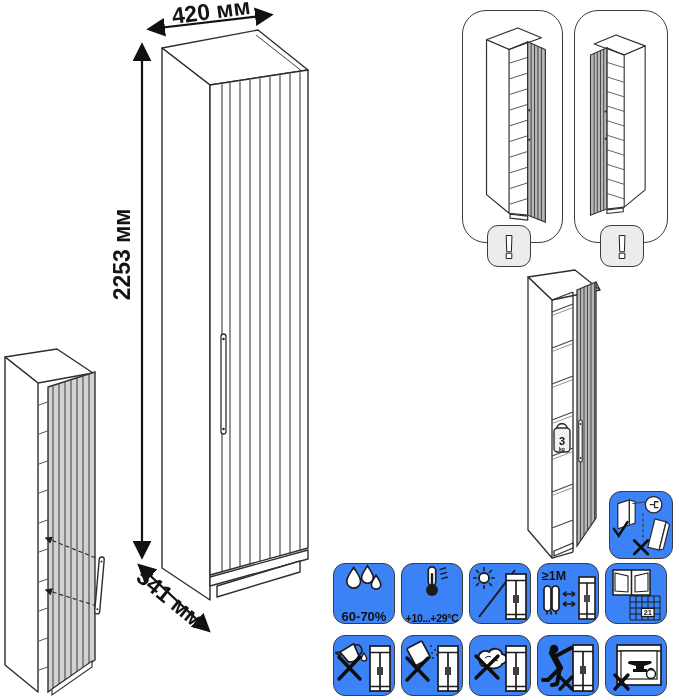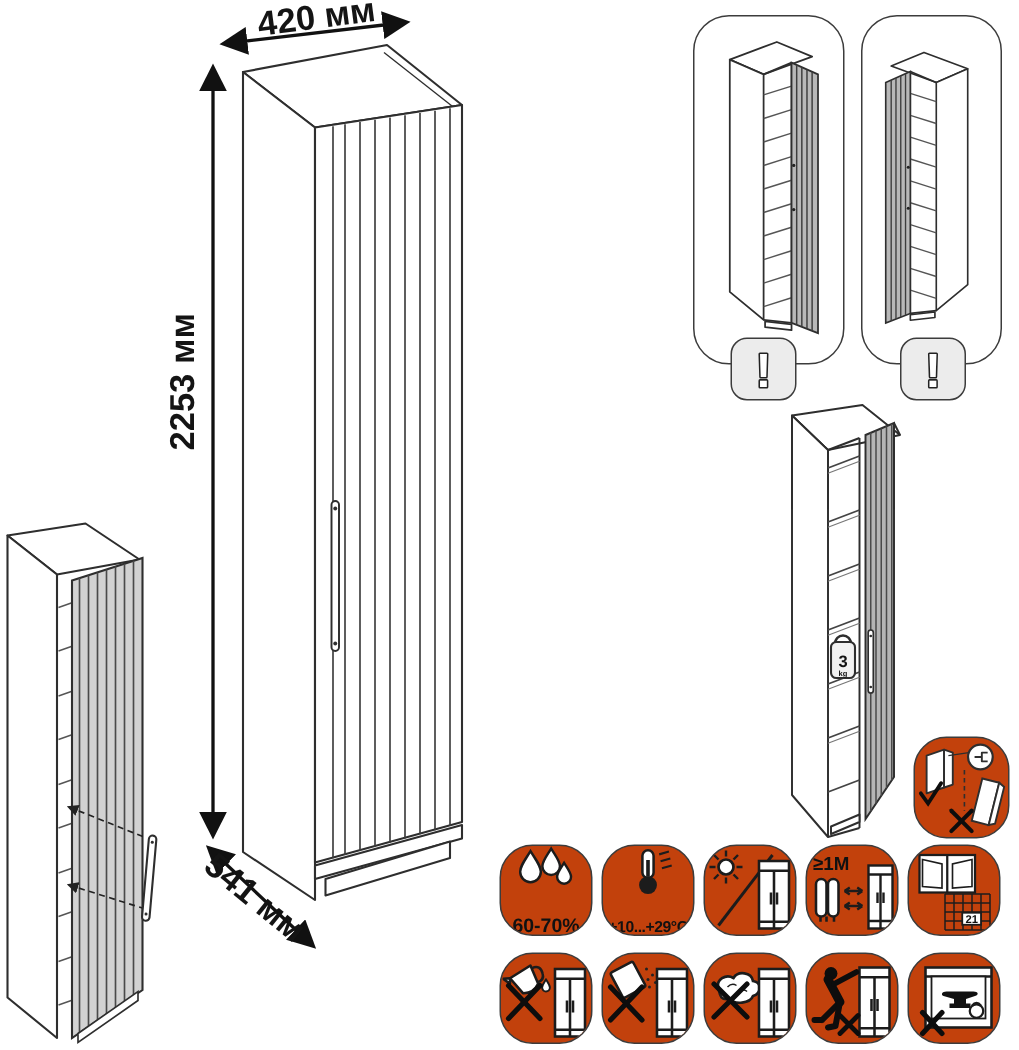--- a/index.html
+++ b/index.html
@@ -6,21 +6,21 @@
   .canvas{position:relative;width:679px;height:700px;background:#ffffff;
           font-family:"Liberation Sans",sans-serif;overflow:hidden;}
   .abs{position:absolute;}
   svg{display:block;}
   svg text{font-family:"Liberation Sans",sans-serif;}
   .dim-label{font-weight:bold;color:#141414;text-align:center;font-size:23px;
              white-space:nowrap;line-height:1;}
   .variant-card{border:1.8px solid #3c3c3c;border-radius:24px;background:#fff;box-sizing:border-box;}
   .warn-badge{border:1.8px solid #3c3c3c;border-radius:11px;background:#ececec;
               z-index:3;box-sizing:border-box;}
-  .icon-card{border:1.8px solid #3c3c3c;border-radius:22px;background:#c2410c;box-sizing:border-box;}
+  .icon-card{border:1.8px solid #3c3c3c;border-radius:12px;background:#3b82f6;box-sizing:border-box;}
   .care-grid{display:grid;grid-template-columns:repeat(5,62px);
              grid-template-rows:61px 61px;column-gap:6px;row-gap:11px;}
   .care-card{display:flex;flex-direction:column;align-items:center;justify-content:center;overflow:hidden;}
   .care-label{font-weight:bold;font-size:13px;color:#111;line-height:1;margin-top:15px;}
   .care-label.small{font-size:10.5px;letter-spacing:-0.3px;}
 </style>
 </head>
 <body>
 
 <div class="canvas">

